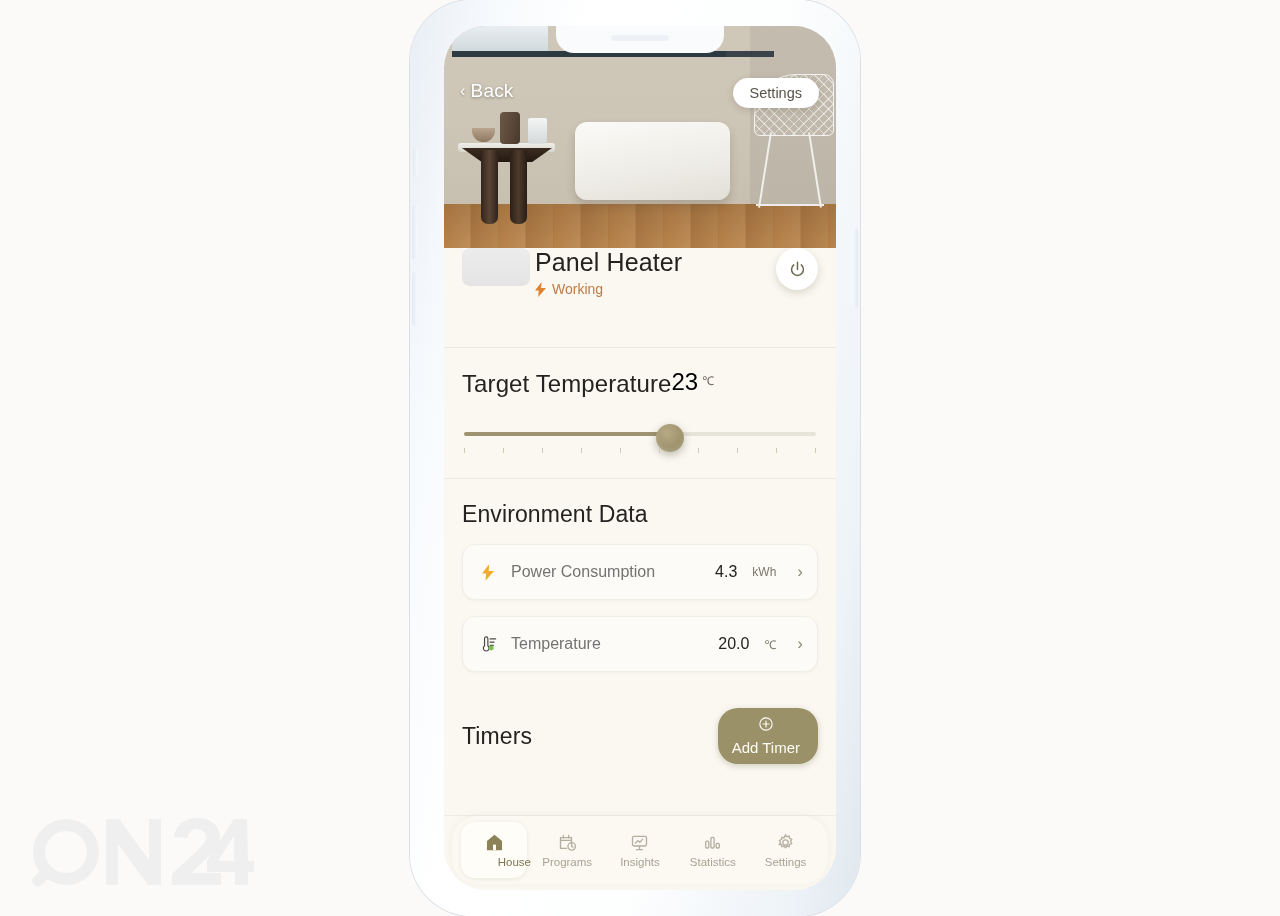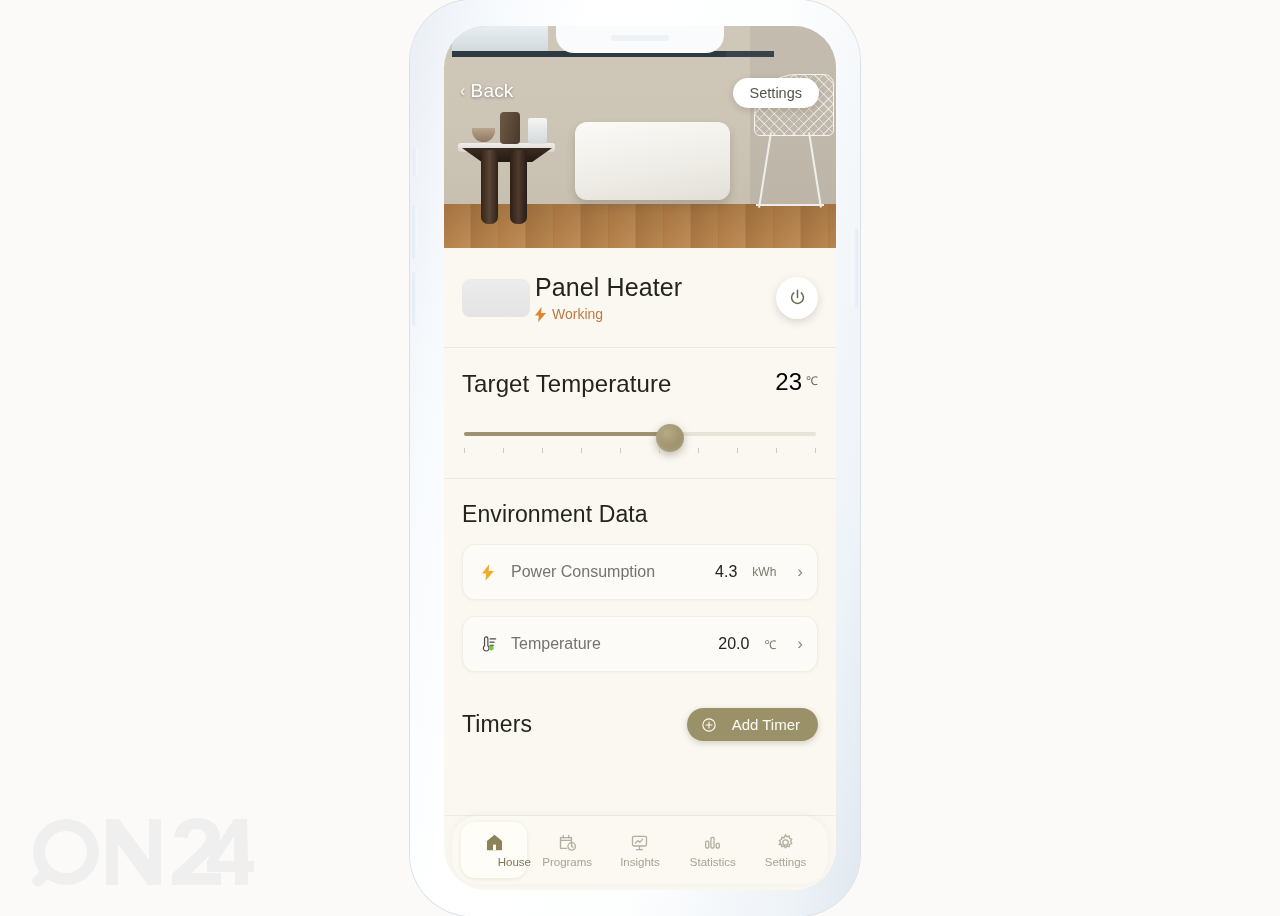--- a/index.html
+++ b/index.html
@@ -158,21 +158,21 @@
   
   #sheet {
     position:absolute; left:0; top:222px; width:392px; height:642px;
     background:#faf8f1;
   }
 
   
   #device-row {
     position:relative; height:100px;
     border-bottom:1px solid #eceadf;
-    display:flex; align-items:center; padding:0 18px;
+    display:flex; padding:0 18px;
   }
   #device-thumb {
     width:68px; height:38px; border-radius:8px;
     background:linear-gradient(180deg,#ececec,#e4e4e4);
     flex:0 0 auto;
   }
   #device-meta { margin-left:5px; flex:1 1 auto; }
   #device-name { font-size:25px; color:#24231f; letter-spacing:.1px; }
   #device-status {
     margin-top:4px; display:flex; align-items:center; gap:6px;
@@ -185,21 +185,21 @@
     box-shadow:0 3px 9px rgba(90,80,55,.20);
     display:flex; align-items:center; justify-content:center;
     flex:0 0 auto; cursor:pointer;
   }
 
   
   #target-sec {
     position:relative; padding:22px 18px 26px;
     border-bottom:1px solid #eceadf;
   }
-  #target-head { display:flex; align-items:flex-start; justify-content:space-between; }
+  #target-head { display:flex; align-items:flex-start; justify-content:flex-start; }
   #target-label { font-size:24px; color:#24231f; letter-spacing:.1px; }
   #target-val-wrap { display:flex; align-items:flex-start; gap:4px; }
   #target-val { font-size:24px; color:#000000; line-height:1; font-weight:400; }
   #target-unit { font-size:12px; color:#6a665c; margin-top:2px; }
 
   #slider-wrap { position:relative; margin-top:26px; height:28px; }
   #slider-track {
     position:absolute; left:2px; right:2px; top:8px; height:4px;
     border-radius:2px; background:#e6e3d8;
   }
@@ -236,25 +236,26 @@
   .env-unit { font-size:12px; color:#7b7668; margin-left:3px; }
   .env-chev { margin-left:9px; color:#8d8879; font-size:17px; font-weight:300; }
 
   
   #timers-sec {
     padding:30px 18px 0;
     display:flex; align-items:center; justify-content:space-between;
   }
   #timers-title { font-size:23px; color:#24231f; letter-spacing:.1px; }
   #add-timer {
-    display:flex; align-items:center; gap:15px;
+    display:flex; align-items:center; gap:7px;
     background:#9b9169; color:#fdfcf6;
     padding:8px 18px 8px 14px; border-radius:20px;
     font-size:15px; cursor:pointer;
     box-shadow:0 2px 6px rgba(90,80,45,.25);
+    flex-direction:column;
   }
 
   
   #tabbar {
     position:absolute; left:8px; right:8px; bottom:6px; height:68px;
     background:#fbf9f2; border-radius:26px;
     box-shadow:0 -1px 8px rgba(120,110,80,.07);
     display:flex; align-items:center; justify-content:space-around;
     padding:0 6px;
   }

